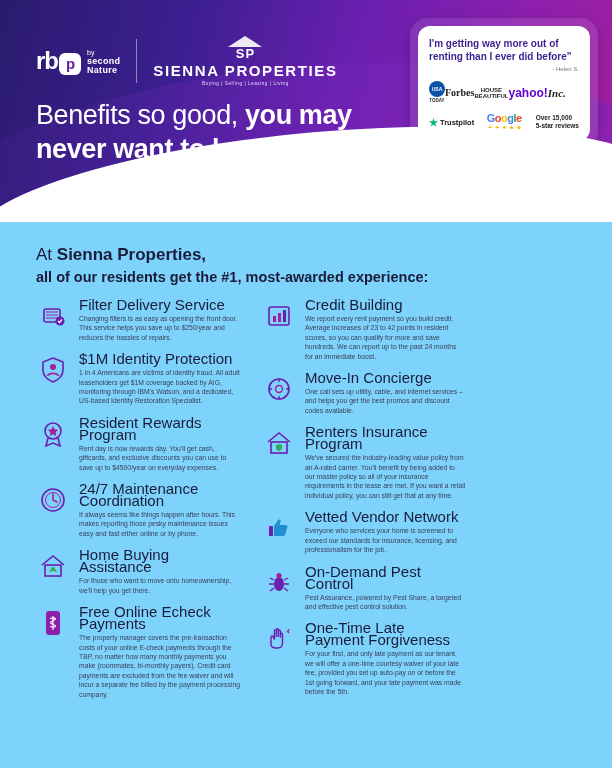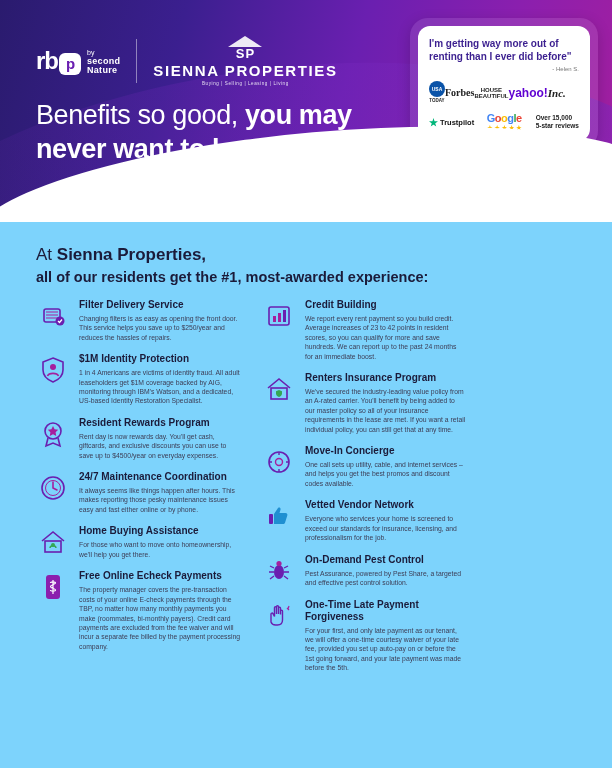--- a/index.html
+++ b/index.html
@@ -121,21 +121,21 @@
 
   .cols { display: flex; padding: 14px 30px 0 36px; gap: 22px; }
   .col { width: 260px; }
 
   .benefit { display: flex; margin-bottom: 11px; }
   .b-icon {
     width: 34px; min-width: 34px; height: 34px; margin-right: 9px;
     display: flex; align-items: center; justify-content: center;
   }
   .b-body { flex: 1; }
-  .b-title { font-size: 10px; font-weight: bold; color: #1b1b3a; line-height: 12px; }
+  .b-title { font-size: 15px; font-weight: normal; color: #1b1b3a; line-height: 12px; }
   .b-desc { font-size: 6.8px; color: #3d3d55; line-height: 9.4px; margin-top: 3px; }
 
   svg { display: block; }
 </style>
 </head>
 <body>
 
 <div class="page">
 
   <div class="hero">
@@ -320,42 +320,42 @@
           </div>
           <div class="b-body">
             <div class="b-title">Credit Building</div>
             <div class="b-desc">We report every rent payment so you build credit. Average increases of 23 to 42 points in resident scores, so you can qualify for more and save hundreds. We can report up to the past 24 months for an immediate boost.</div>
           </div>
         </div>
 
         <div class="benefit">
           <div class="b-icon">
             <svg width="32" height="32" viewBox="0 0 32 32">
+              <circle cx="16" cy="16" r="10" fill="none" stroke="#6a1fb0" stroke-width="1.6"></circle>
+              <circle cx="16" cy="16" r="3.5" fill="none" stroke="#a51f9e" stroke-width="1.4"></circle>
+              <path d="M16 6v3M16 23v3M6 16h3M23 16h3" stroke="#6a1fb0" stroke-width="1.4"></path>
+            </svg>
+          </div>
+          <div class="b-body">
+            <div class="b-title">Move-In Concierge</div>
+            <div class="b-desc">One call sets up utility, cable, and internet services – and helps you get the best promos and discount codes available.</div>
+          </div>
+        </div>
+
+        <div class="benefit">
+          <div class="b-icon">
+            <svg width="32" height="32" viewBox="0 0 32 32">
               <path d="M5 15L16 6l11 9" fill="none" stroke="#6a1fb0" stroke-width="1.6"></path>
               <rect x="8" y="15" width="16" height="11" fill="none" stroke="#6a1fb0" stroke-width="1.6"></rect>
               <path d="M16 17l3 1.2v2.3c0 1.9-1.4 2.9-3 3.5-1.6-.6-3-1.6-3-3.5v-2.3z" fill="#34a853"></path>
             </svg>
           </div>
           <div class="b-body">
             <div class="b-title">Renters Insurance Program</div>
             <div class="b-desc">We've secured the industry-leading value policy from an A-rated carrier. You'll benefit by being added to our master policy so all of your insurance requirements in the lease are met. If you want a retail individual policy, you can still get that at any time.</div>
-          </div>
-        </div>
-
-        <div class="benefit">
-          <div class="b-icon">
-            <svg width="32" height="32" viewBox="0 0 32 32">
-              <circle cx="16" cy="16" r="10" fill="none" stroke="#6a1fb0" stroke-width="1.6"></circle>
-              <circle cx="16" cy="16" r="3.5" fill="none" stroke="#a51f9e" stroke-width="1.4"></circle>
-              <path d="M16 6v3M16 23v3M6 16h3M23 16h3" stroke="#6a1fb0" stroke-width="1.4"></path>
-            </svg>
-          </div>
-          <div class="b-body">
-            <div class="b-title">Move-In Concierge</div>
-            <div class="b-desc">One call sets up utility, cable, and internet services – and helps you get the best promos and discount codes available.</div>
           </div>
         </div>
 
         <div class="benefit">
           <div class="b-icon">
             <svg width="32" height="32" viewBox="0 0 32 32">
               <path d="M11 14l4-6c1.5-1 3 0 2.5 1.8L16.5 13h6c1.5 0 2.2 1.3 1.8 2.5l-2.2 7c-.3 1-1.2 1.5-2.2 1.5H11z" fill="#1f8fd1"></path>
               <rect x="6" y="14" width="4" height="10" rx="1" fill="#6a1fb0"></rect>
             </svg>
           </div>

